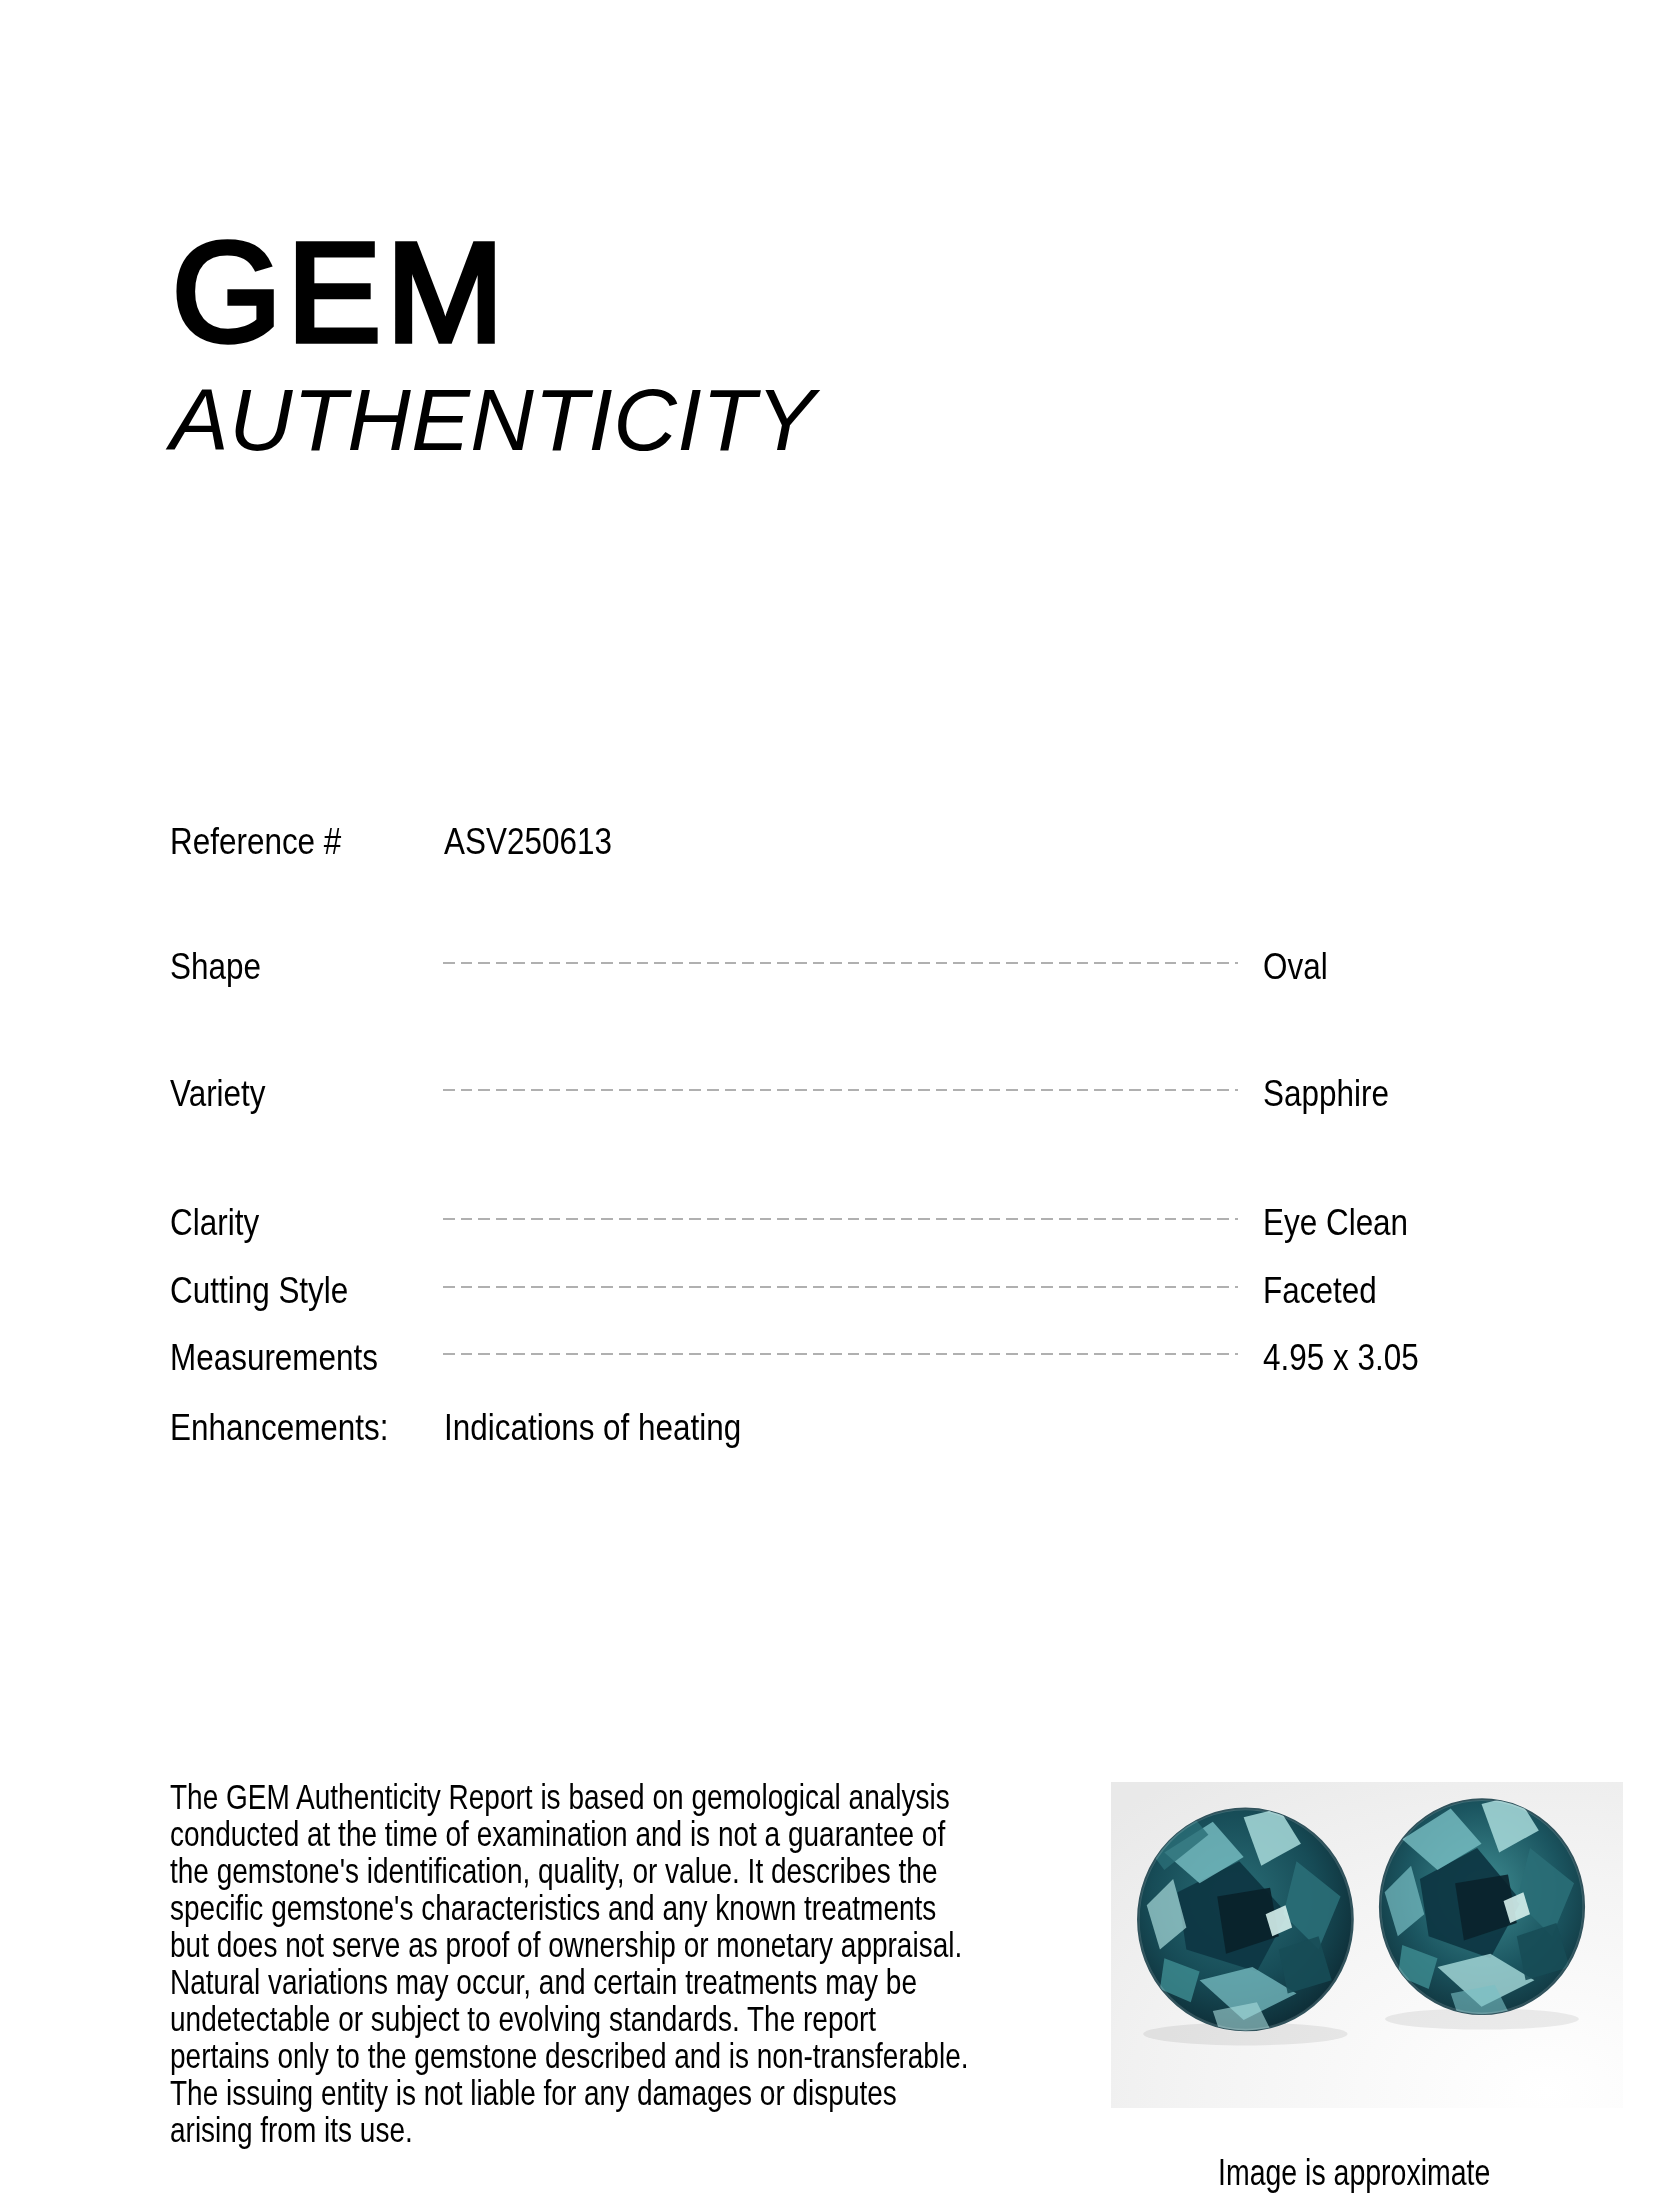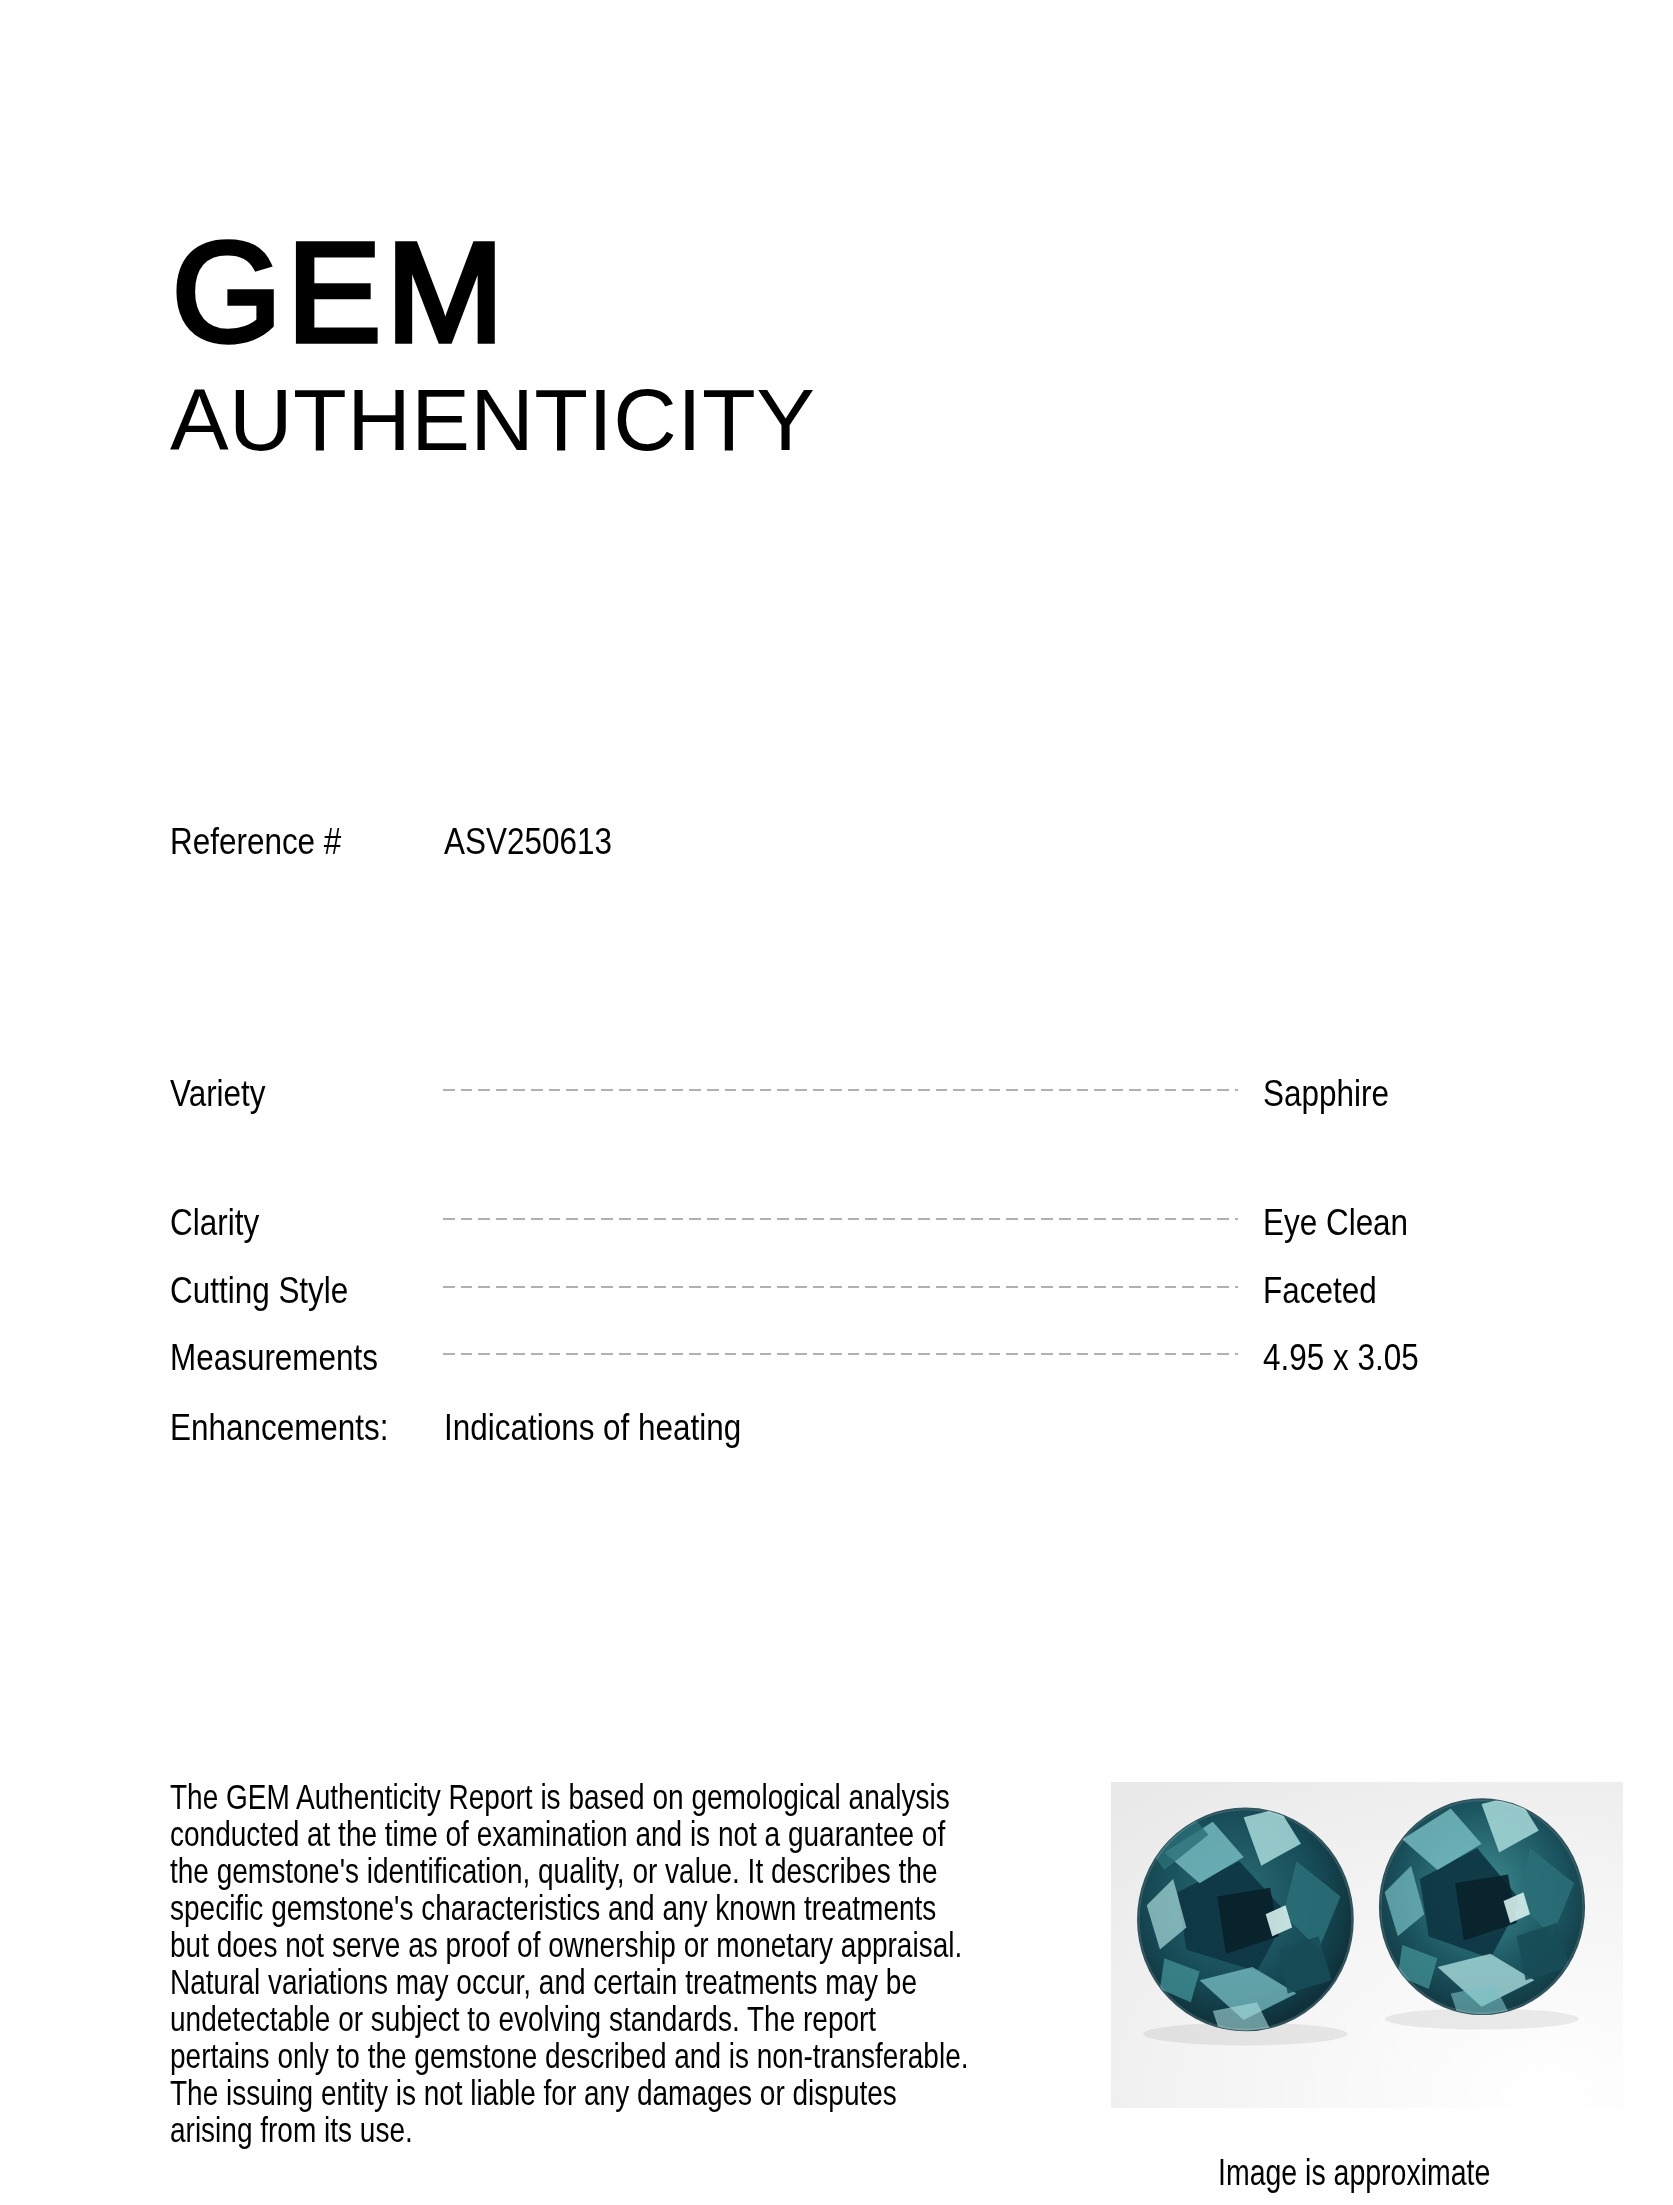--- a/index.html
+++ b/index.html
@@ -22,21 +22,21 @@
     -webkit-text-stroke:5.3px #000;
   }
   .subtitle-line{
     position:absolute;
     left:170px;
     font-size:88px; line-height:93px;
     font-weight:400;
     letter-spacing:0.4px;
     white-space:nowrap;
   }
-  .subtitle-1{top:373px;}
+  .subtitle-1{top:373px;font-style:italic;}
   .subtitle-2{top:465px;}
   
   .row{
     position:absolute;
     left:170px; right:53px;
     height:66px;
     font-size:37px; line-height:42px;
     white-space:nowrap;
   }
   .ctext{
@@ -88,20 +88,25 @@
 
   <div class="gem-title">GEM</div>
   <div class="subtitle-line subtitle-1">AUTHENTICITY</div>
 
   <div class="row" style="top:821px">
     <span class="lbl ctext">Reference #</span>
     <span class="val inline ctext">ASV250613</span>
   </div>
 
 
+  <div class="row" style="top:946px">
+    <span class="lbl ctext">Shape</span>
+    <span class="leader"></span>
+    <span class="val ctext">Oval</span>
+  </div>
 
 
   <div class="row" style="top:1073px">
     <span class="lbl ctext">Variety</span>
     <span class="leader"></span>
     <span class="val ctext">Sapphire</span>
   </div>
 
 
   <div class="row" style="top:1202px">

